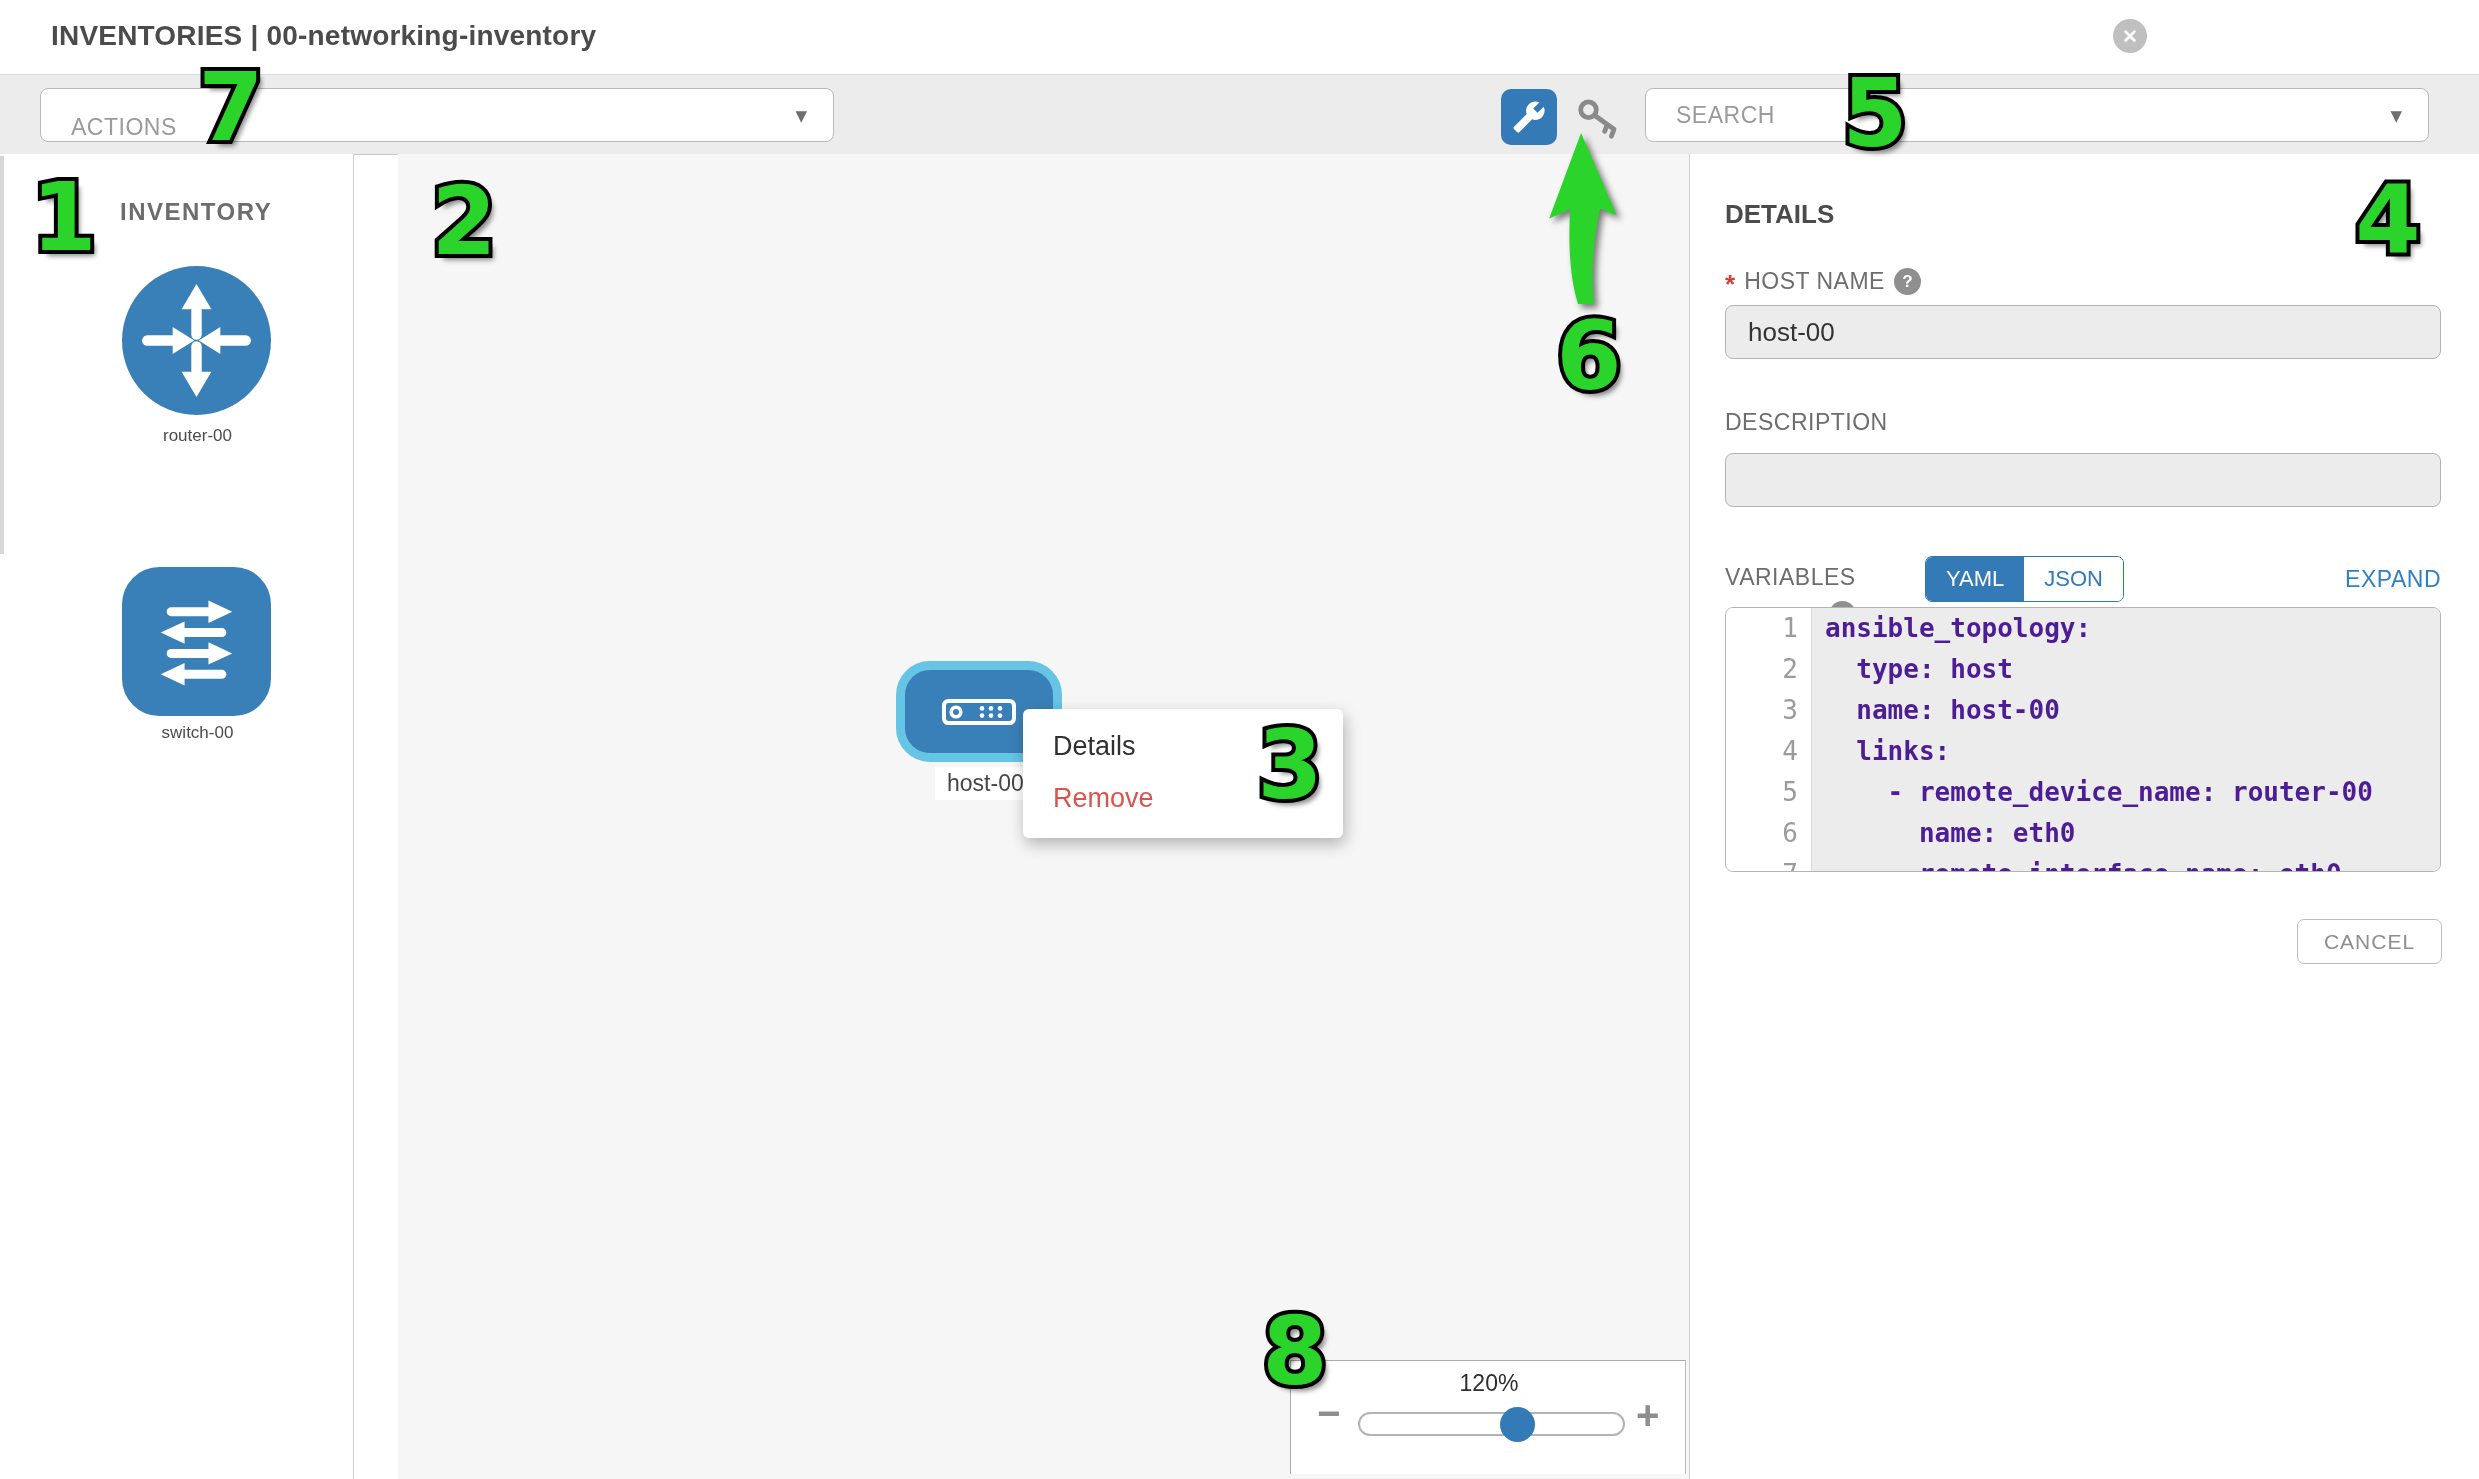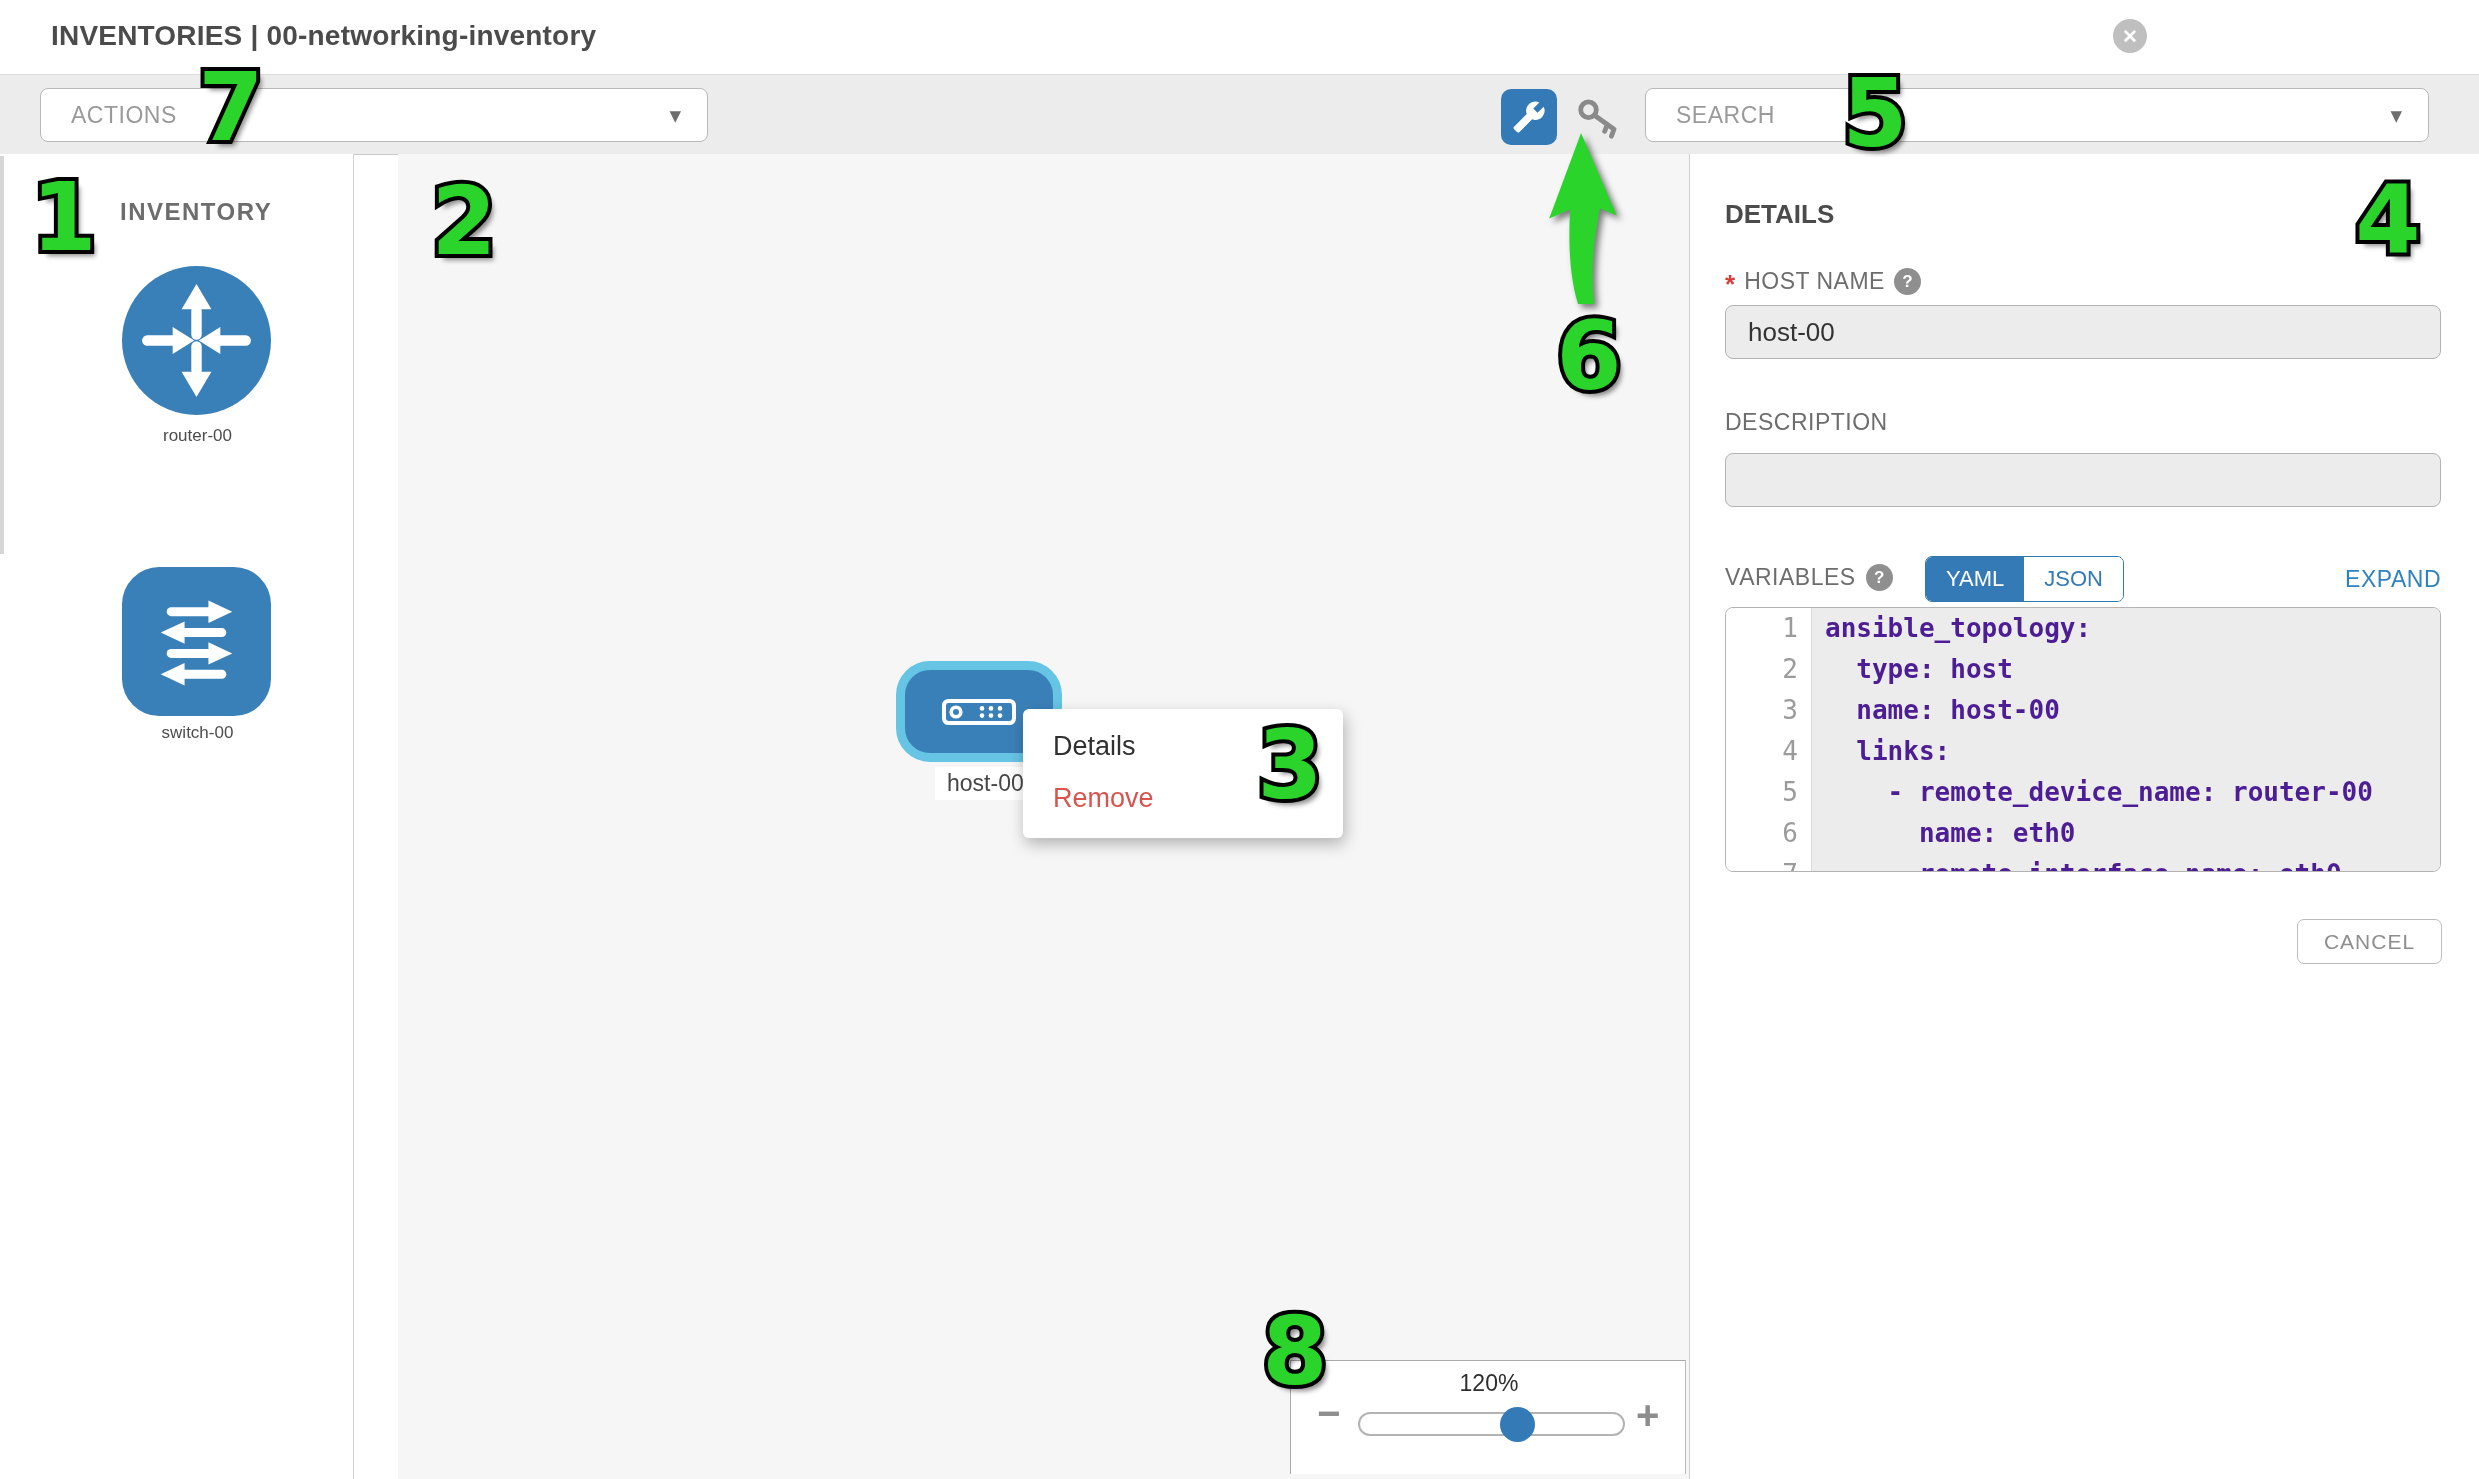--- a/index.html
+++ b/index.html
@@ -11,21 +11,21 @@
   .page-title { position:absolute; left:51px; top:20px; font-size:28px; font-weight:bold; color:#4b4b4b; letter-spacing:0.2px; }
   .close-btn { position:absolute; right:41px; top:19px; width:34px; height:34px; border-radius:50%;
                background:#bfbfbf; color:#fff; font-size:19px; font-weight:bold;
                display:flex; align-items:center; justify-content:center; cursor:pointer; }
 
   
   .toolbar { position:absolute; left:0; top:74px; width:2480px; height:81px; background:#ececec;
              border-top:1px solid #dcdcdc; border-bottom:1px solid #c9c9c9; }
   .dropdown { position:absolute; background:#fff; border:1px solid #b9b9b9; border-radius:8px;
               height:54px; display:flex; align-items:center; cursor:pointer; }
-  .dd-actions { left:40px; top:13px; width:668px; }
+  .dd-actions { left:40px; top:13px; width:794px;align-items:flex-end; }
   .dd-search  { left:1645px; top:13px; width:784px; }
   .dd-text { margin-left:30px; font-size:23px; color:#9a9a9a; letter-spacing:0.5px; }
   .dd-caret { position:absolute; right:26px; top:13px; color:#6e6e6e; font-size:23px; }
   .wrench-btn { position:absolute; left:1501px; top:14px; width:56px; height:56px; background:#337ab7;
                 border-radius:10px; display:flex; align-items:center; justify-content:center; cursor:pointer; }
   .key-btn { position:absolute; left:1575px; top:21px; width:48px; height:44px; cursor:pointer; }
 
   
   .sidebar { position:absolute; left:0; top:154px; width:354px; height:1325px; background:#fff;
              border-right:1px solid #d0d0d0; }
@@ -74,21 +74,21 @@
   .field-label { font-size:23px; color:#6d6d6d; letter-spacing:0.5px; }
   .help-icon { width:27px; height:27px; border-radius:50%; background:#8f8f8f; color:#fff; font-size:17px;
                font-weight:bold; display:inline-flex; align-items:center; justify-content:center; cursor:pointer; }
   .text-input { position:absolute; left:35px; width:716px; height:54px; background:#ececec;
                 border:1px solid #b3b3b3; border-radius:8px; font-size:26px; color:#333;
                 padding:0 22px; font-family:"Liberation Sans",sans-serif; }
   .input-hostname { top:151px; }
   .input-description { top:299px; }
 
   .vars-row { position:absolute; left:35px; top:402px; width:716px; height:48px; }
-  .vars-label-wrap { position:absolute; left:0; top:8px; display:flex; align-items:flex-end; gap:10px; }
+  .vars-label-wrap { position:absolute; left:0; top:8px; display:flex; align-items:flex-end; gap:10px;flex-direction:column; }
   .format-toggle { position:absolute; left:200px; top:0; height:46px; display:flex;
                    border:1px solid #2e79ad; border-radius:7px; overflow:hidden; }
   .vtab { display:flex; align-items:center; justify-content:center; padding:10px 20px; font-size:22px; cursor:pointer; }
   .vtab.active { background:#337ab7; color:#fff; }
   .vtab.inactive { background:#fff; color:#337ab7; }
   .expand-link { position:absolute; right:0; top:10px; font-size:23px; color:#2e82c0; letter-spacing:0.5px; cursor:pointer; }
 
   .code-editor { position:absolute; left:35px; top:453px; width:716px; height:265px; background:#fff;
                  border:1px solid #b3b3b3; border-radius:8px; overflow:hidden;
                  font-family:"DejaVu Sans Mono",monospace; font-size:26px; }

